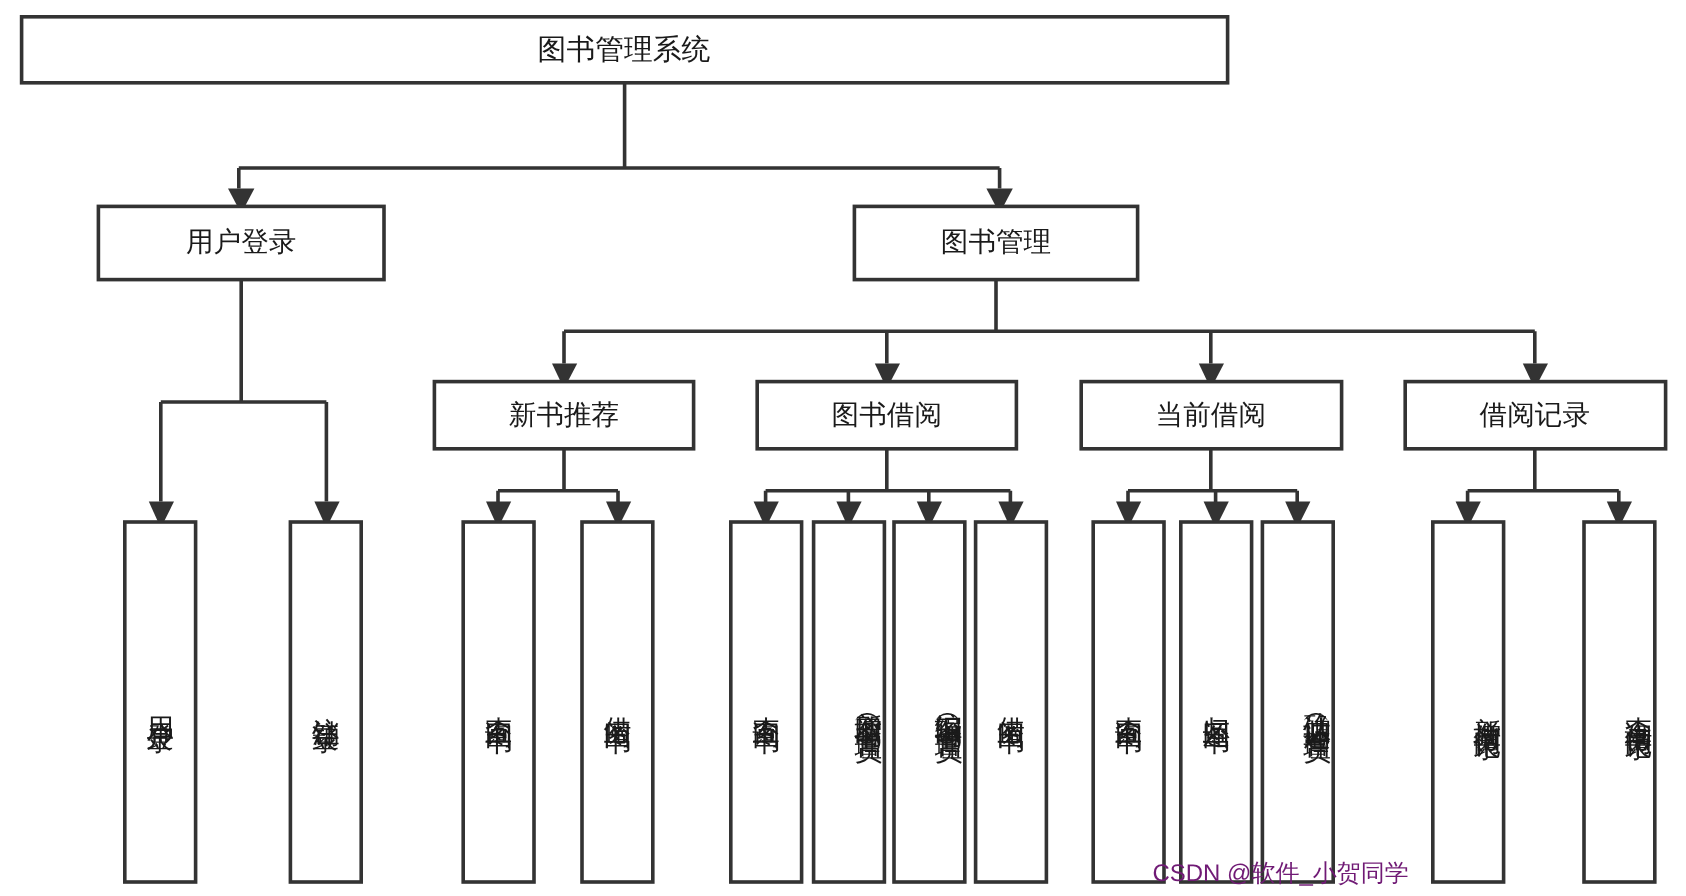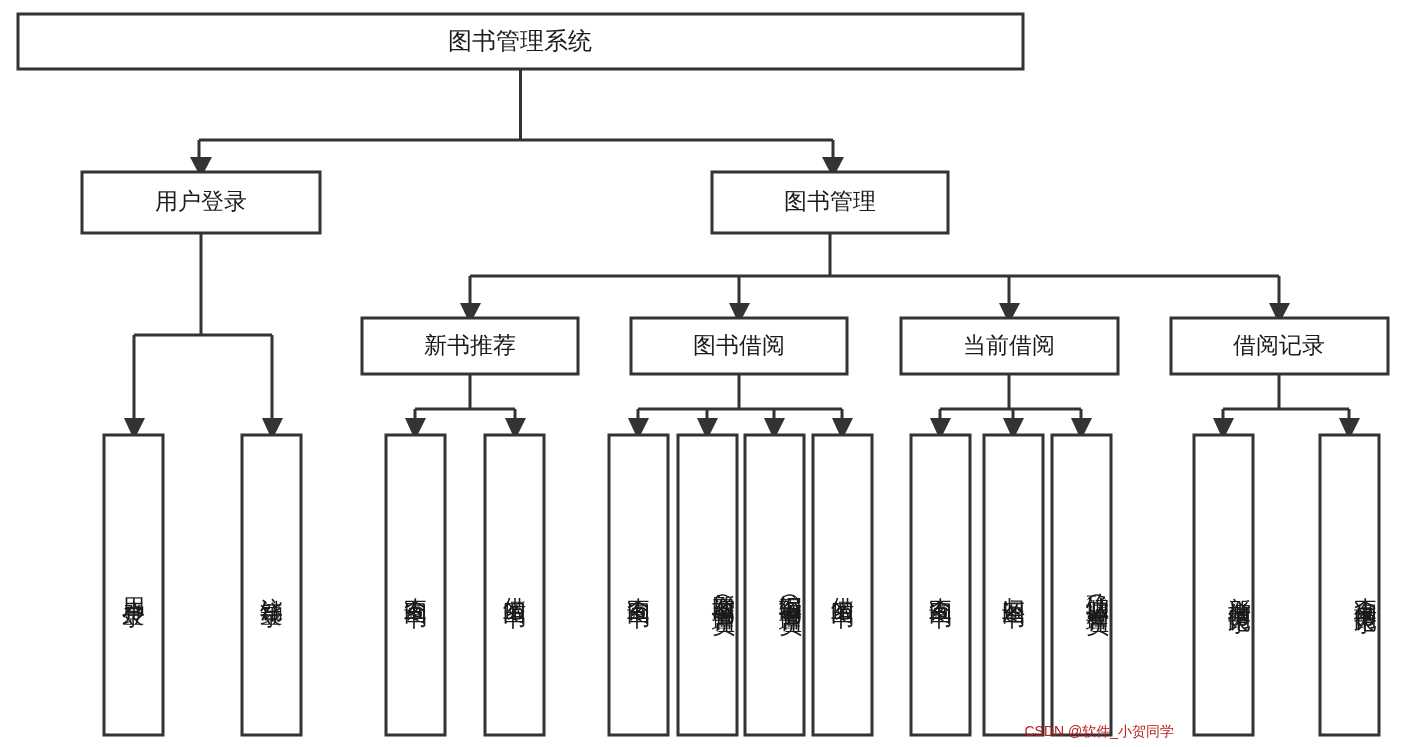--- a/index.html
+++ b/index.html
@@ -69,22 +69,22 @@
     pointer-events: none;
   }
   .vlabel.centered {
     align-items: center;
   }
   .watermark {
     position: absolute;
     right: 10px;
     bottom: 6px;
     font-family: "Liberation Sans", "DejaVu Sans", sans-serif;
-    font-size: 14px;
-    color: #b91c1c;
+    font-size: 20px;
+    color: #701a75;
     white-space: nowrap;
     user-select: none;
   }
 </style>
 </head>
 <body>
 
 <div id="diagram-root">
 
   <svg id="flow" viewBox="0 0 1405 747">

